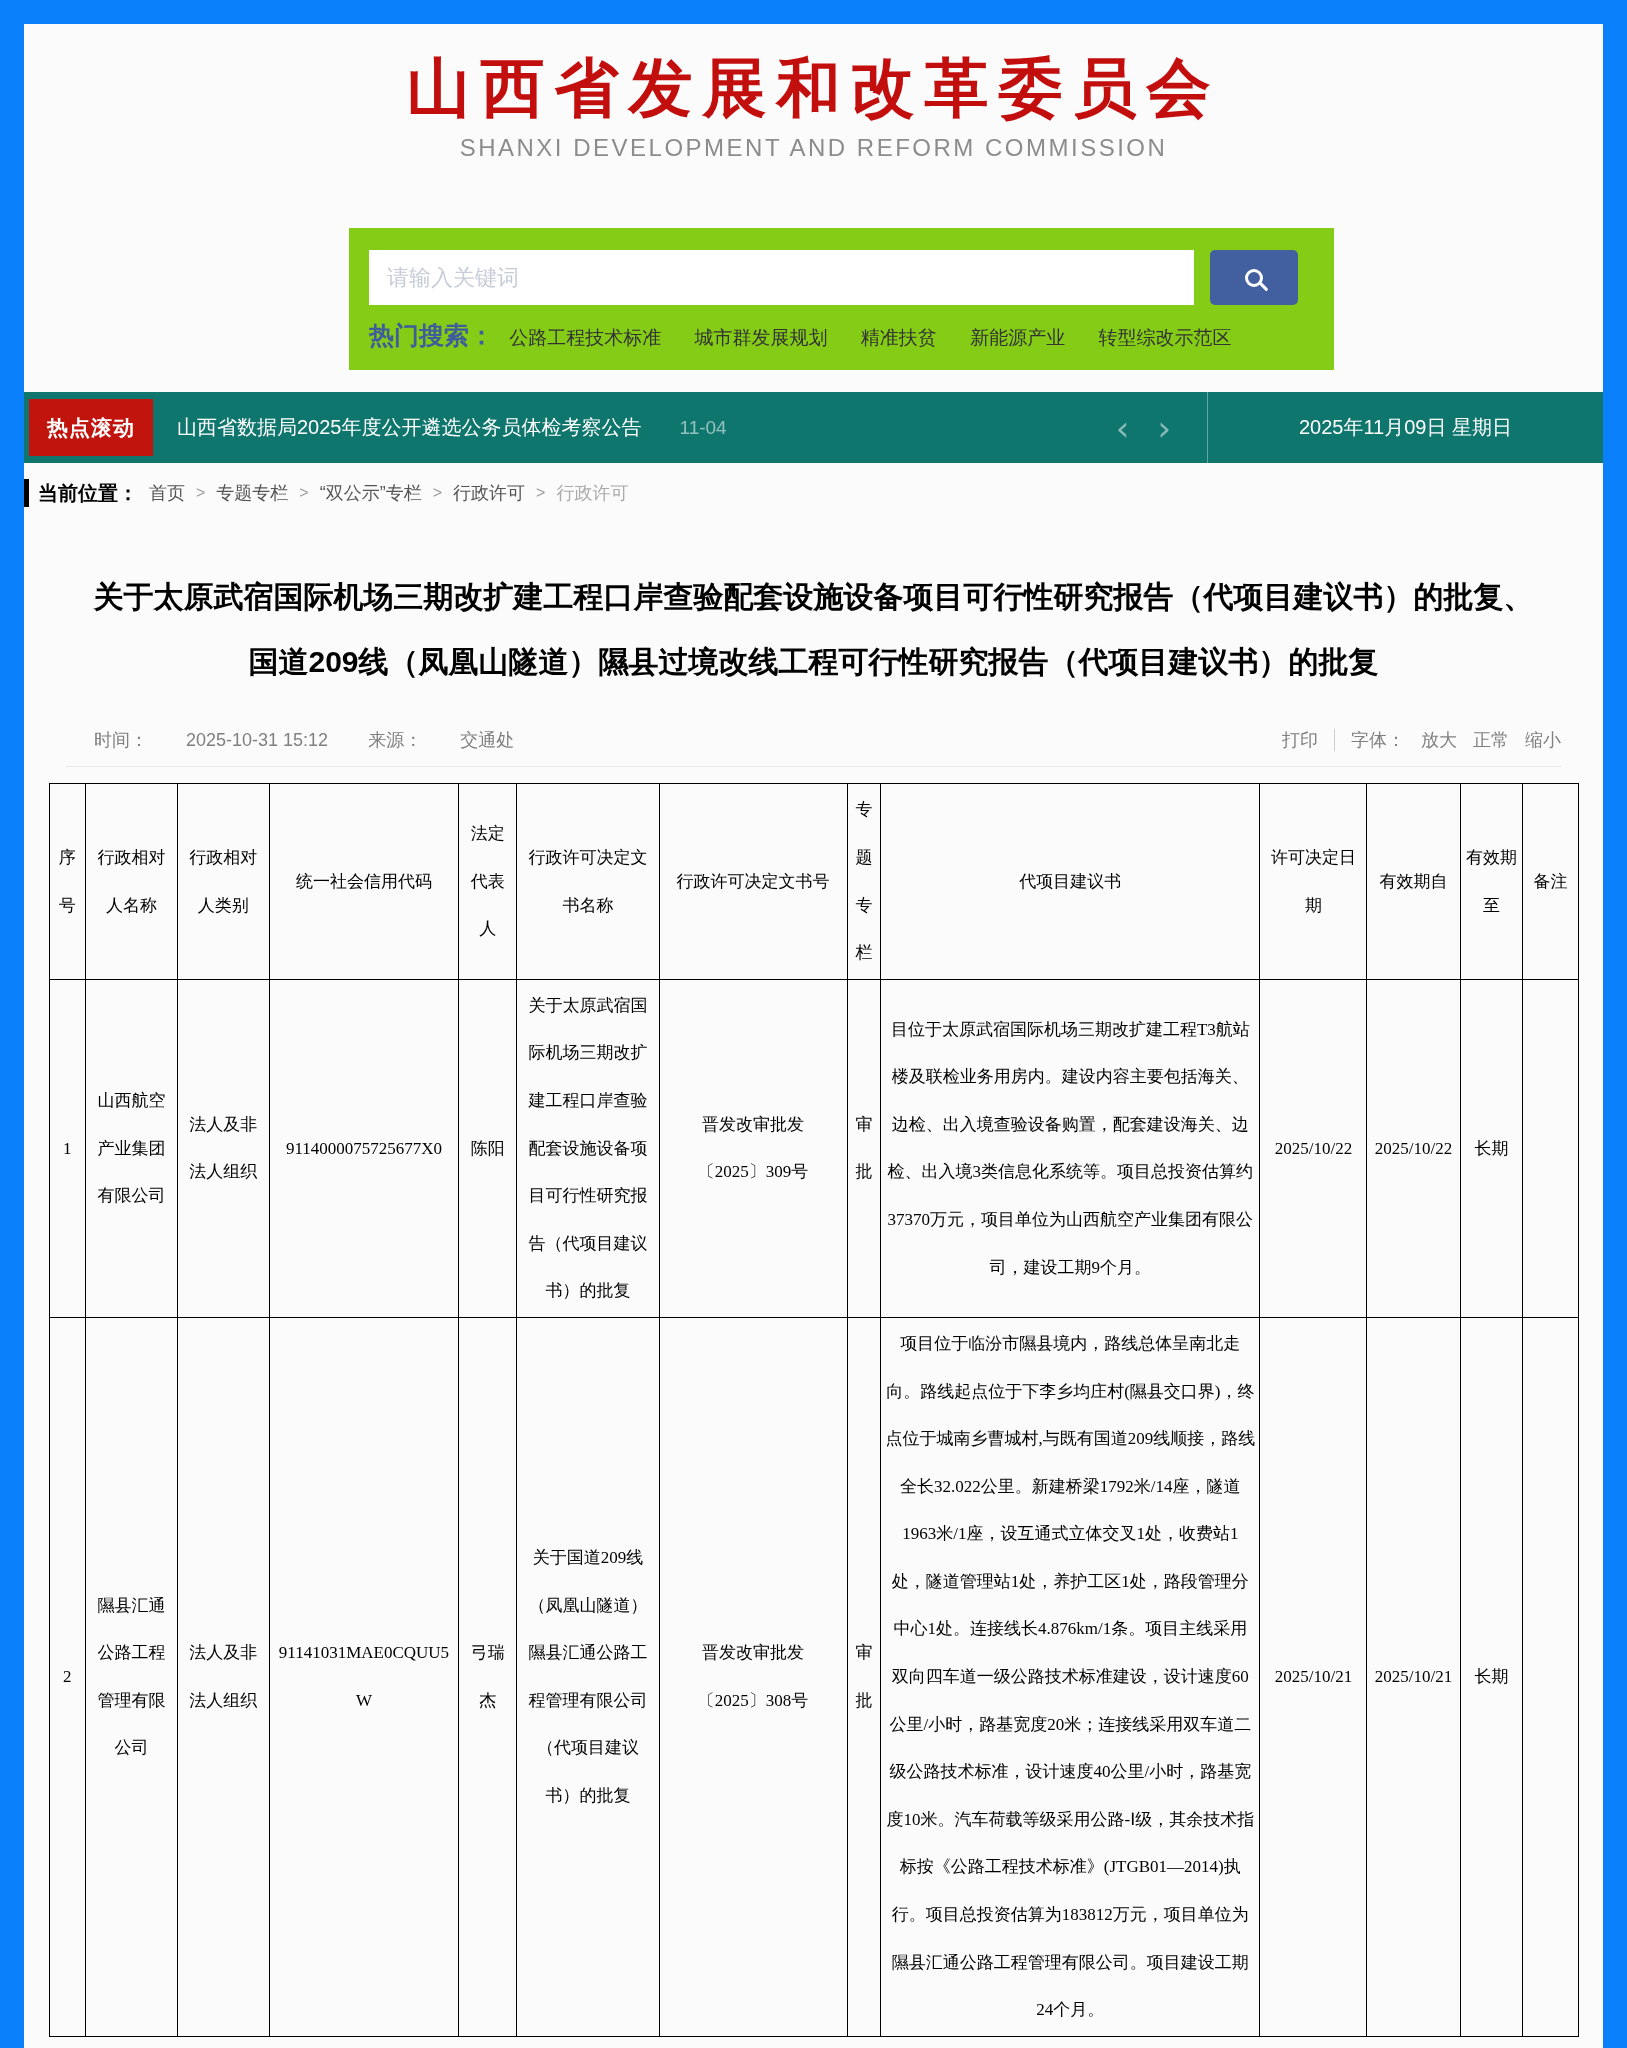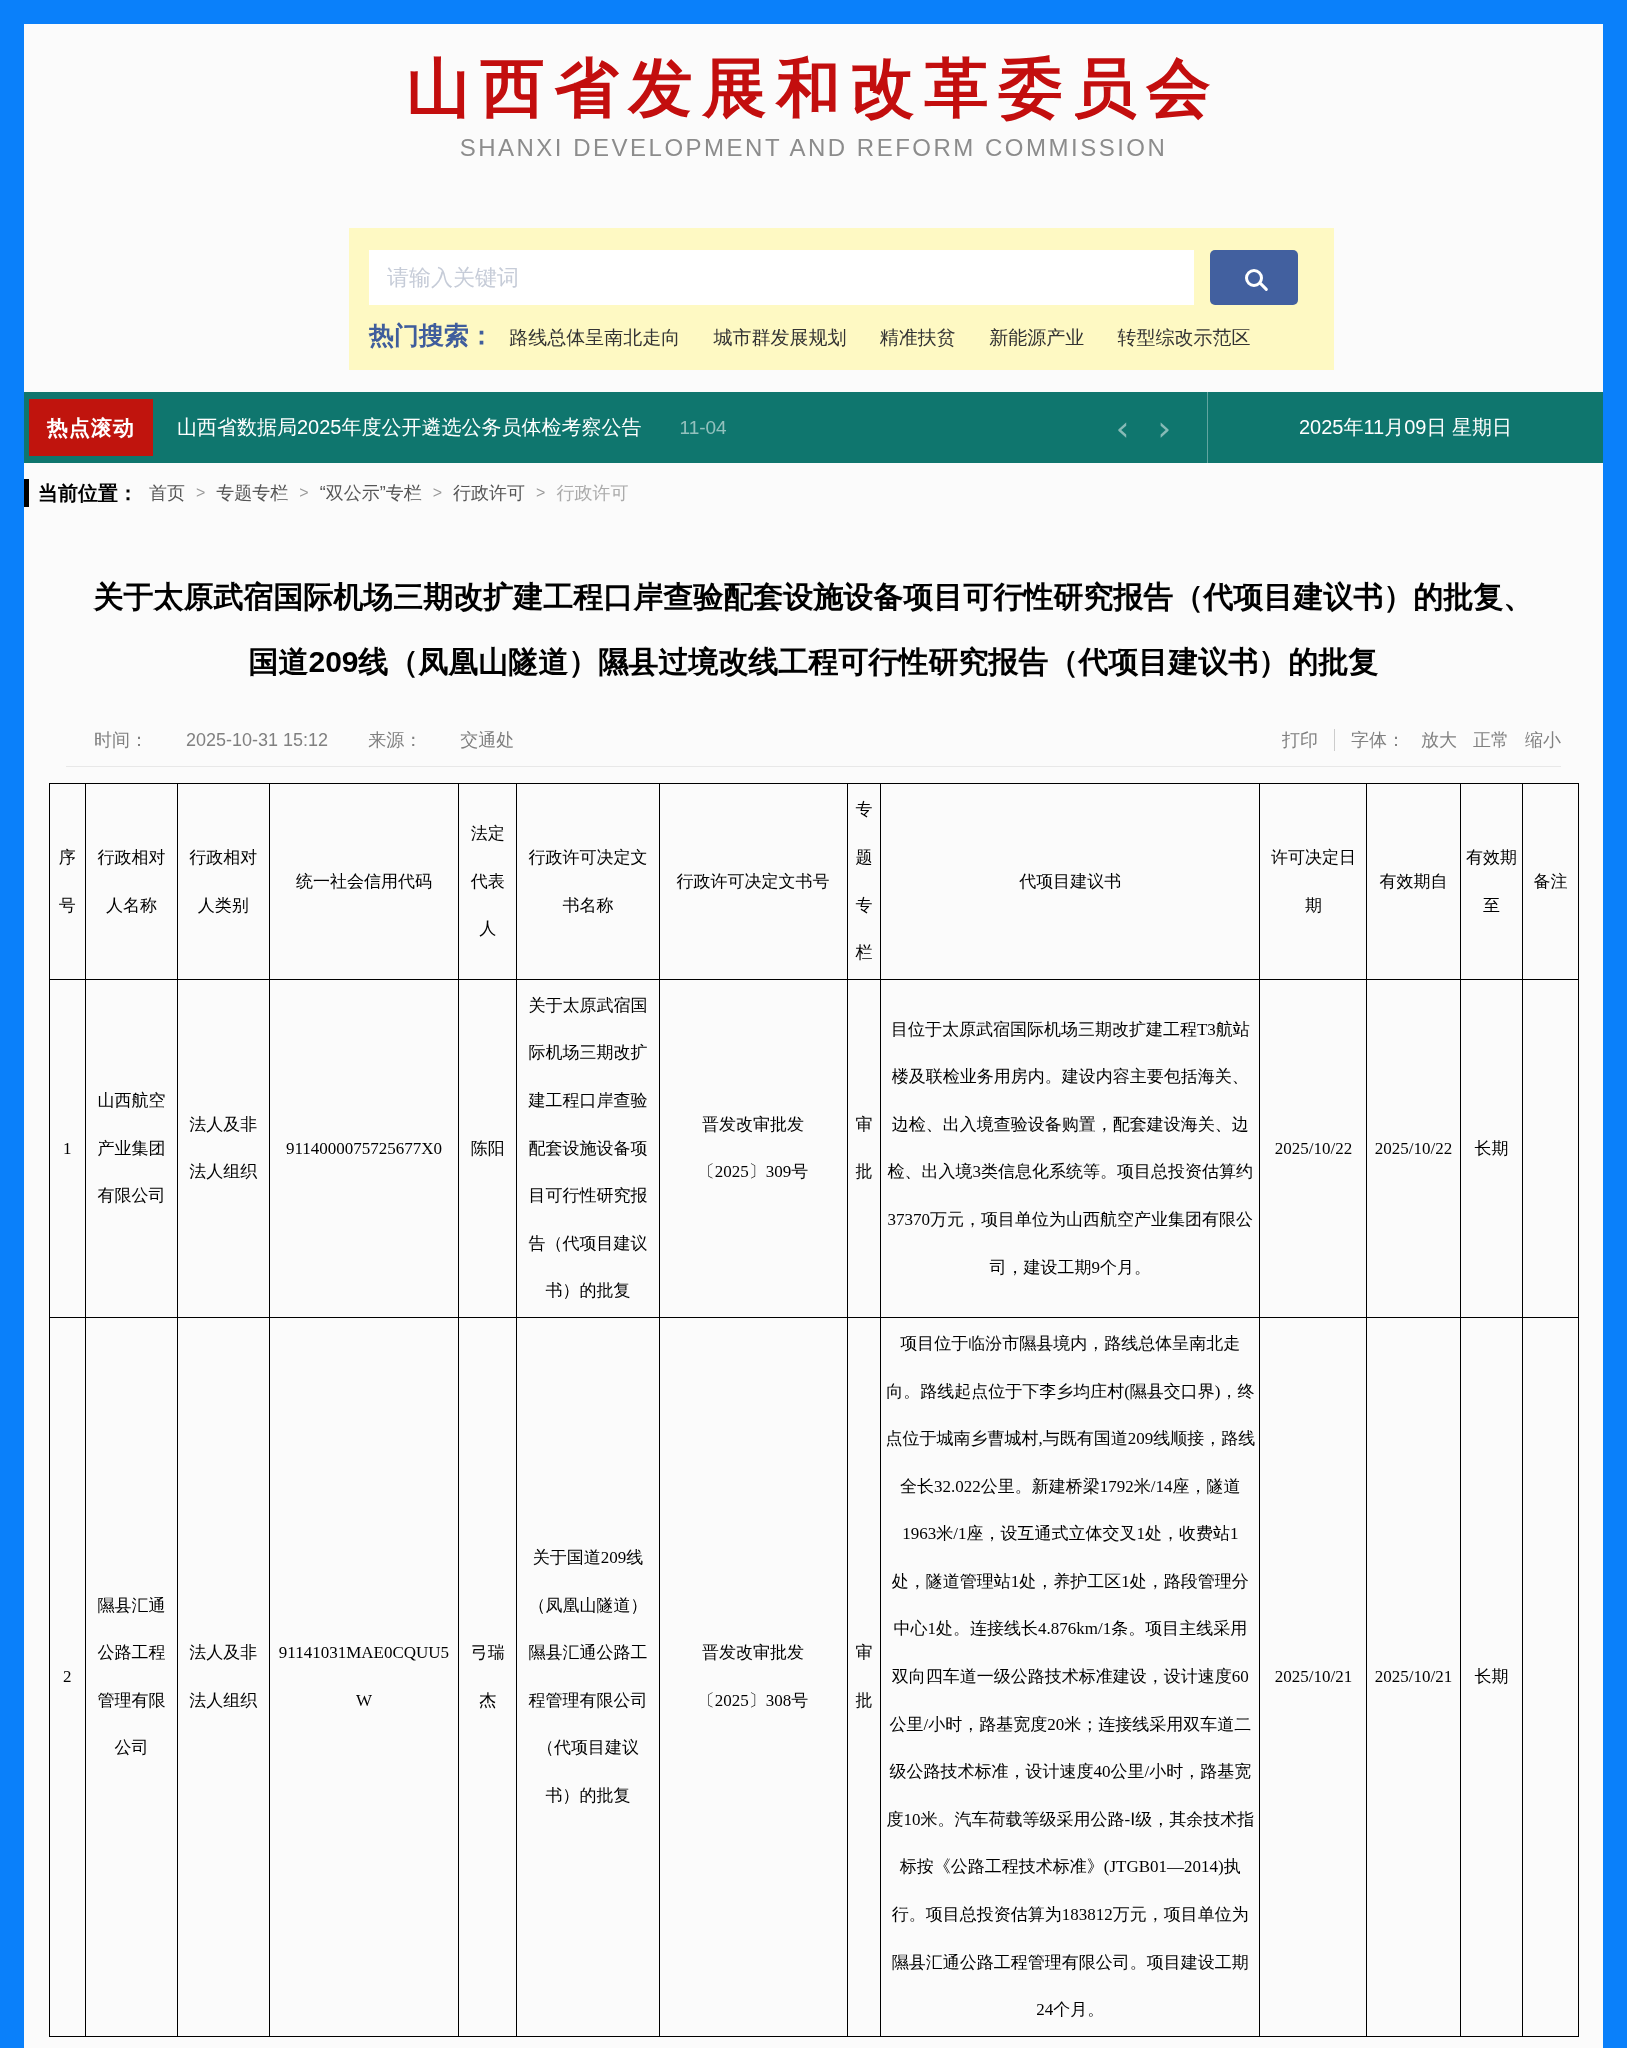--- a/index.html
+++ b/index.html
@@ -14,21 +14,21 @@
   
   .site-header { text-align:center; padding-top:30px; }
   .logo-title {
     font-family:"Liberation Serif", serif;
     font-size:64px; font-weight:bold; color:#c30e0e; letter-spacing:10px; line-height:1.1;
   }
   .logo-sub { font-size:24px; color:#8c8c8c; letter-spacing:2.5px; margin-top:10px; }
 
   
   .search-panel {
-    width:985px; margin:66px 0 0 325px; background:#fef9c3;
+    width:985px; margin:66px 0 0 325px; background:#84cc16;
     padding:22px 20px 18px 20px; text-align:left;
   }
   .search-row { display:flex; align-items:center; }
   .search-input {
     width:825px; height:55px; border:none; background:#fff;
     padding:0 18px; font-size:22px; color:#333; outline:none;
     font-family:"Liberation Sans", sans-serif;
   }
   .search-input::placeholder { color:#c6ccd8; }
   .search-btn {
@@ -113,21 +113,21 @@
 
       <div class="search-panel">
         <div class="search-row">
           <input class="search-input" type="text" placeholder="请输入关键词" style="">
           <button class="search-btn">
             <span class="mag"></span>
           </button>
         </div>
         <div class="hot-row">
           <span class="hot-label">热门搜索：</span>
-          <a class="hot-link">路线总体呈南北走向</a>
+          <a class="hot-link">公路工程技术标准</a>
           <a class="hot-link">城市群发展规划</a>
           <a class="hot-link">精准扶贫</a>
           <a class="hot-link">新能源产业</a>
           <a class="hot-link">转型综改示范区</a>
         </div>
       </div>
     </div>
 
     <div class="ticker">
       <div class="ticker-badge">热点滚动</div>

